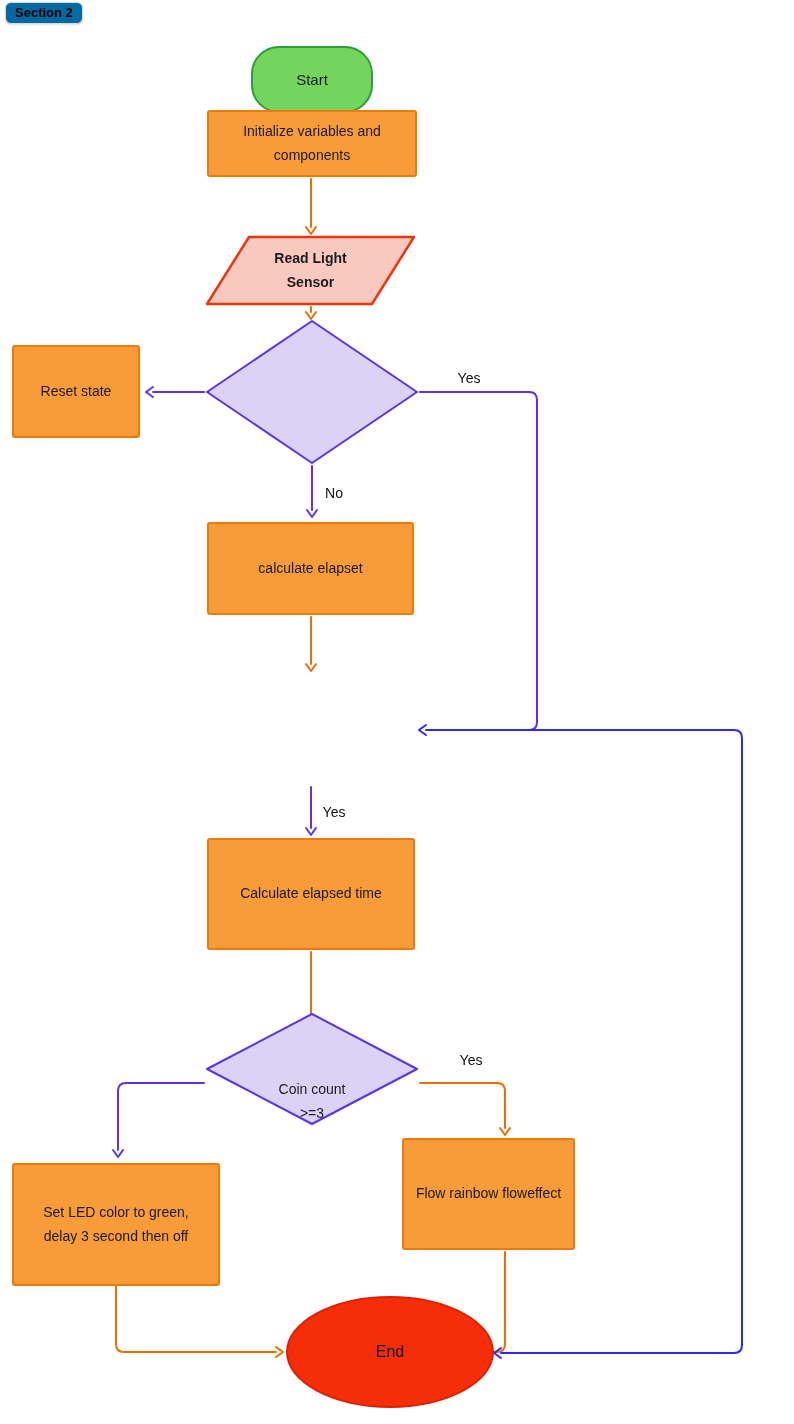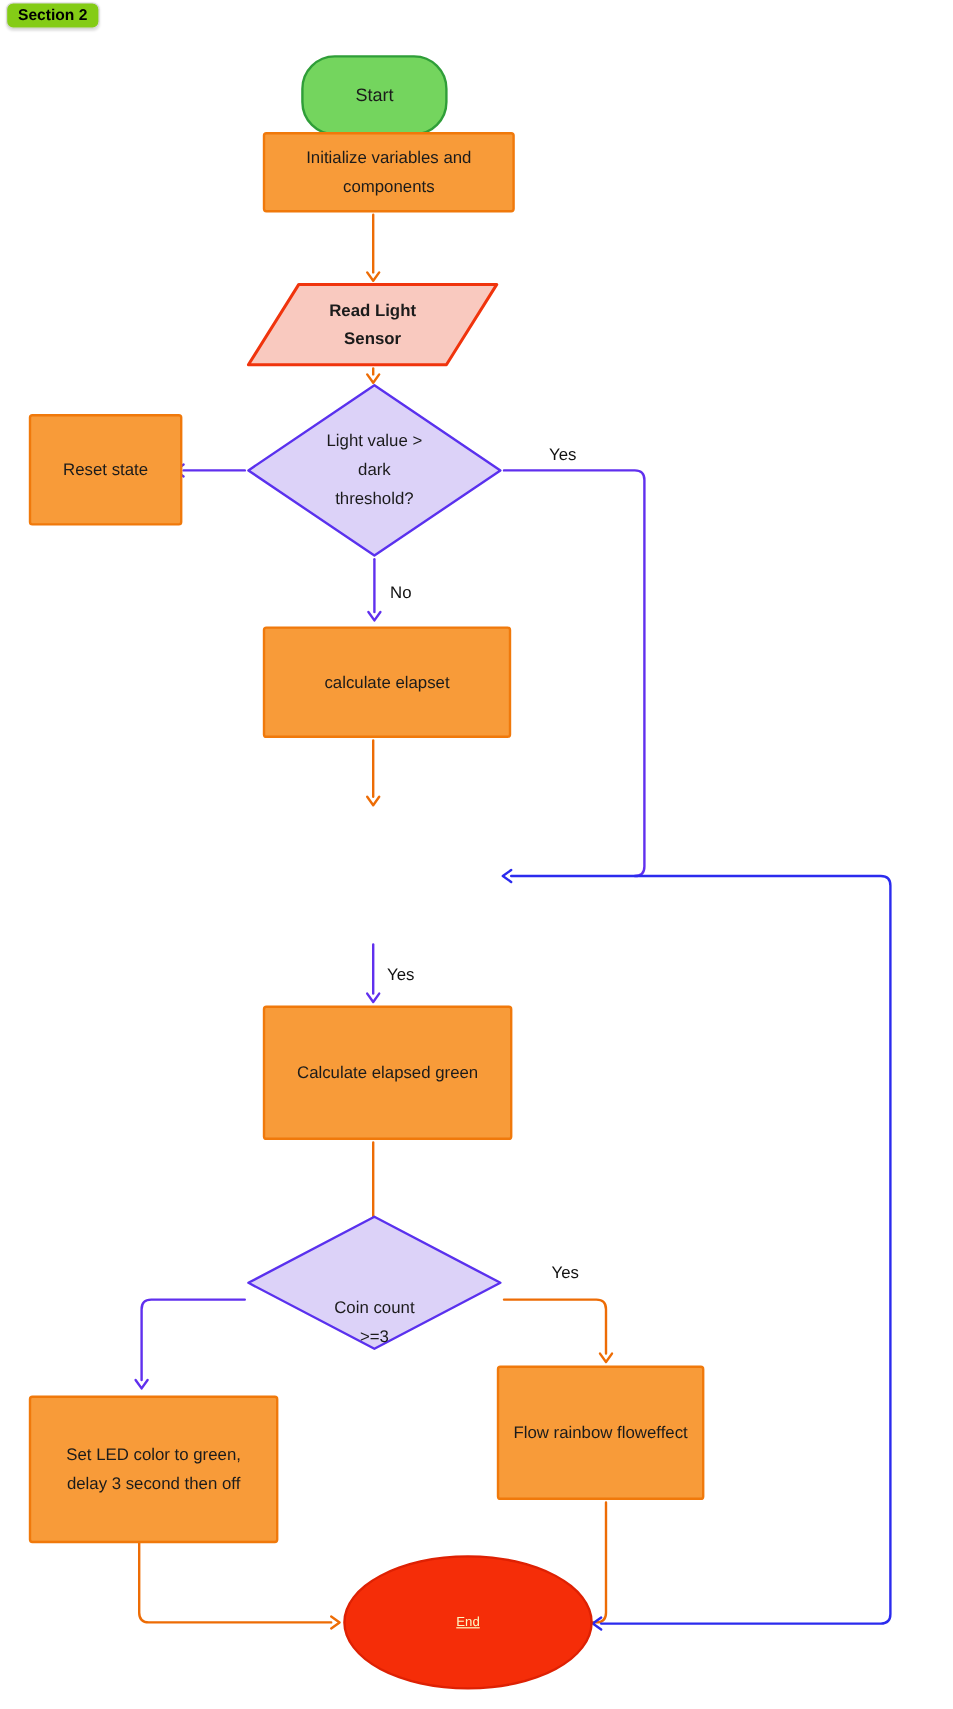--- a/index.html
+++ b/index.html
@@ -14,40 +14,39 @@
   .e-blue   path{stroke:var(--blue-line);}
   .node{
     position:absolute;display:flex;align-items:center;justify-content:center;
     text-align:center;font-size:14px;line-height:1.7;white-space:pre-line;
     box-sizing:border-box;
   }
   .node .lbl{position:relative;z-index:2;}
   .rect{
     background:var(--orange-fill);border:2px solid var(--orange-border);
     border-radius:3px;
-    margin-left:12px;
   }
   .terminator-start{
     background:var(--green-fill);border:2px solid var(--green-border);
     border-radius:28px;font-size:15px;margin-top:40px;
   }
   .terminator-end{
     background:var(--end-fill);border:2px solid var(--end-border);
-    border-radius:50%;color:#fef9c3;font-size:11px;text-decoration:underline;
+    border-radius:50%;color:#0f172a;font-size:16px;
   }
   .shape-node svg{position:absolute;left:0;top:0;z-index:1;}
   .para-shape{fill:var(--pink-fill);stroke:var(--red-border);stroke-width:2.5;stroke-linejoin:round;}
   .diamond-shape{fill:var(--lavender-fill);stroke:var(--purple-border);stroke-width:2;stroke-linejoin:round;}
   .edge-label{
     position:absolute;transform:translate(-50%,-50%);font-size:14px;color:#111;
     background:transparent;z-index:3;
   }
   .badge{
     position:absolute;left:5px;top:2px;padding:2px 9px 3px 9px;
-    background:#84cc16;border:1px solid #d9d9d9;border-radius:6px;
+    background:#0369a1;border:1px solid #d9d9d9;border-radius:6px;
     font-size:13px;font-weight:bold;color:#000;
     box-shadow:0 1px 2px rgba(0,0,0,.12);z-index:4;
   }
 </style>
 </head>
 <body>
 
 <div class="canvas">
 
   <svg class="edges" viewBox="0 0 794 1424">
@@ -124,36 +123,33 @@
       <polygon class="para-shape" points="44,2 209,2 167,69 2,69"></polygon>
     </svg>
     <span class="lbl">Read Light
 Sensor</span>
   </div>
 
   <div class="node shape-node" style="left:205px;top:319px;width:214px;height:146px;">
     <svg width="214" height="146" viewBox="0 0 214 146">
       <polygon class="diamond-shape" points="107,2 212,73 107,144 2,73"></polygon>
     </svg>
-    <span class="lbl">Light value &gt;
-dark
-threshold?</span>
   </div>
 
   <div class="node rect" style="left:207px;top:522px;width:207px;height:93px;">
     <span class="lbl">calculate elapset</span>
   </div>
 
   <div class="node rect" style="left:12px;top:345px;width:128px;height:93px;">
     <span class="lbl">Reset state</span>
   </div>
 
 
   <div class="node rect" style="left:207px;top:838px;width:208px;height:112px;">
-    <span class="lbl">Calculate elapsed green</span>
+    <span class="lbl">Calculate elapsed time</span>
   </div>
 
   <div class="node shape-node" style="left:205px;top:1012px;width:214px;height:114px;align-items:flex-end;">
     <svg width="214" height="114" viewBox="0 0 214 114">
       <polygon class="diamond-shape" points="107,2 212,57 107,112 2,57"></polygon>
     </svg>
     <span class="lbl">Coin count
 &gt;=3</span>
   </div>
 

